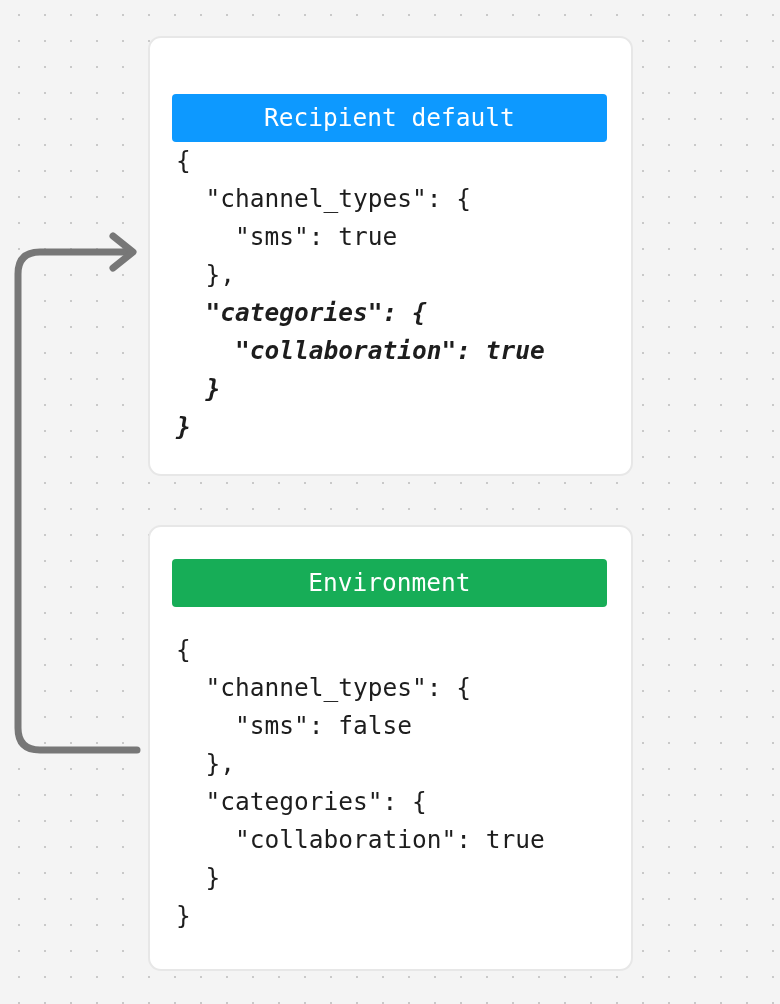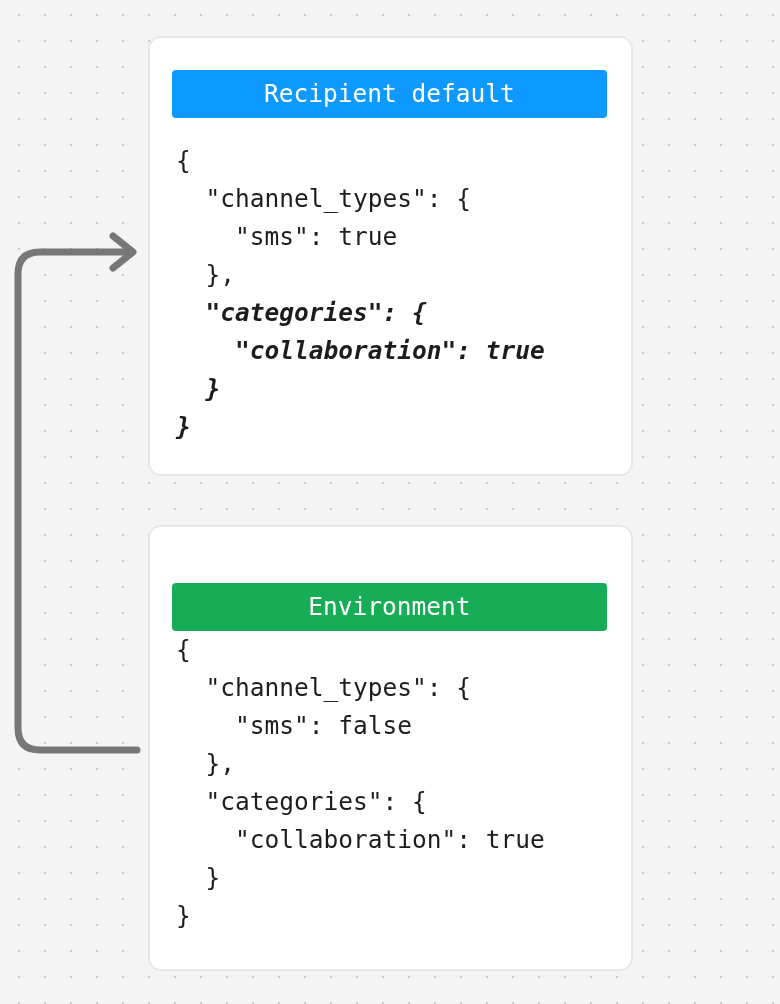--- a/index.html
+++ b/index.html
@@ -66,22 +66,22 @@
     display: flex;
     align-items: center;
     justify-content: center;
     color: #ffffff;
     font-family: "DejaVu Sans Mono", "Liberation Mono", monospace;
     font-size: 24.5px;
     letter-spacing: 0px;
     line-height: 1;
     white-space: pre;
   }
-  .header-blue  { background-color: #0d99ff; }
-  .header-green { background-color: #17ad57; margin-top: 24px; }
+  .header-blue  { background-color: #0d99ff; margin-top: 24px; }
+  .header-green { background-color: #17ad57; }
 
   .json-body {
     position: absolute;
     left: 26px;
     top: 104px;
     width: 440px;
     margin: 0;
     font-family: "DejaVu Sans Mono", "Liberation Mono", monospace;
     font-size: 24.5px;
     line-height: 38px;

